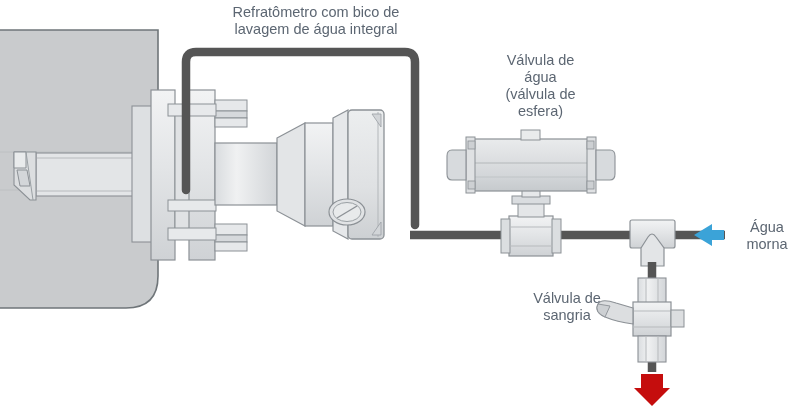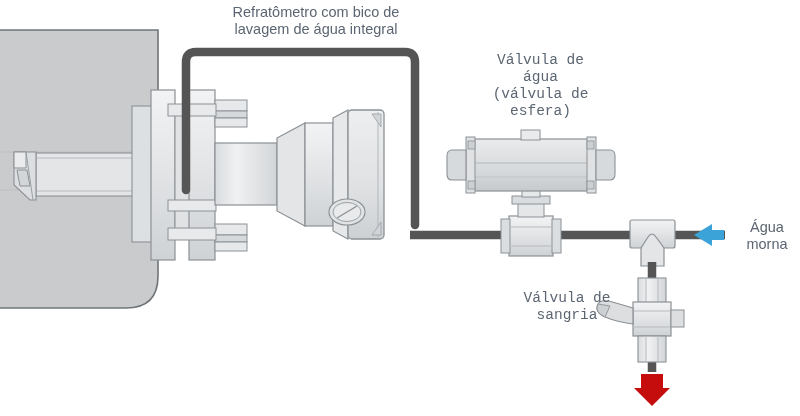--- a/index.html
+++ b/index.html
@@ -2,21 +2,21 @@
 <html><head>
 <meta charset="utf-8">
 <style>
   html,body{margin:0;padding:0;background:#ffffff;}
   body{width:800px;height:416px;overflow:hidden;
        font-family:"Liberation Sans","DejaVu Sans",sans-serif;}
   #stage{position:relative;width:800px;height:416px;background:#ffffff;}
   svg.canvas{position:absolute;left:0;top:0;width:800px;height:416px;}
   .lbl{position:absolute;color:#5c6672;font-size:14.5px;line-height:17px;
        font-family:"Liberation Sans","DejaVu Sans",sans-serif;white-space:pre-line;}
-  .lbl-center{text-align:center;font-family:Liberation Mono, monospace;}
+  .lbl-center{text-align:center;}
   .lbl-left{text-align:center;}
   #label-refractometer{left:196px;top:4px;width:240px;}
   #label-water-valve{left:468px;top:52px;width:145px;}
   #label-bleed-valve{left:512px;top:290px;width:110px;text-align:center;}
   #label-warm-water{left:727px;top:219px;width:80px;}
 </style>
 </head>
 <body>
 
 <div id="stage">

